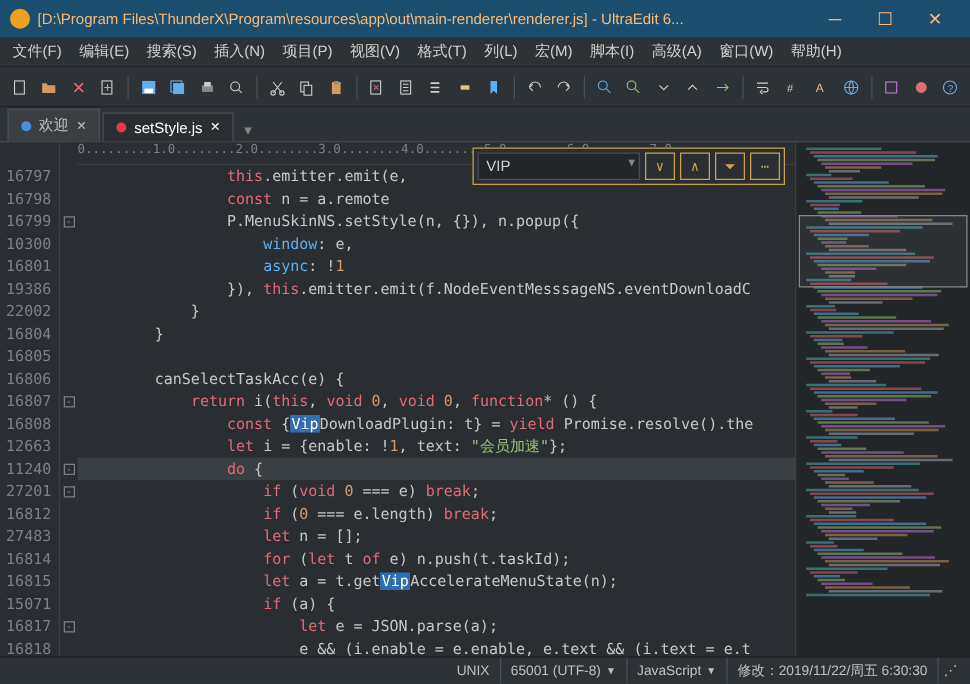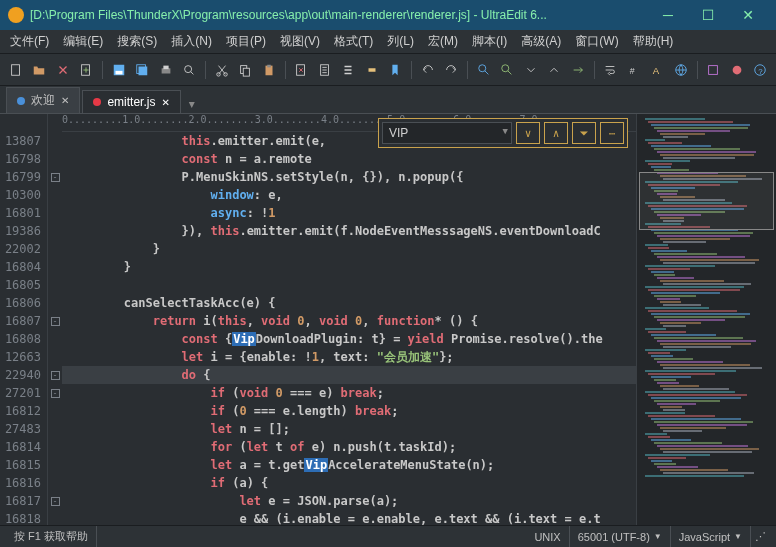--- a/index.html
+++ b/index.html
@@ -1,18 +1,18 @@
 <!DOCTYPE html>
 <html><head>
 <meta charset="utf-8">
 <style>
 * { margin: 0; padding: 0; box-sizing: border-box; }
 body { font-family: "Segoe UI", Arial, sans-serif; background: #3a3f44; color: #c0c0c0; width: 776px; height: 547px; overflow: hidden; font-size: 12px; }
 
-.titlebar { height: 30px; background: #1a4d6e; display: flex; align-items: center; padding: 0 8px; color: #86efac; }
+.titlebar { height: 30px; background: #1a4d6e; display: flex; align-items: center; padding: 0 8px; color: #fdba74; }
 .titlebar-icon { width: 16px; height: 16px; background: #f0a020; border-radius: 50%; margin-right: 6px; flex-shrink: 0; }
 .titlebar-text { flex: 1; font-size: 12px; white-space: nowrap; overflow: hidden; }
 .titlebar-btns { display: flex; gap: 0; }
 .titlebar-btn { width: 40px; height: 28px; display: flex; align-items: center; justify-content: center; font-size: 14px; cursor: pointer; }
 
 .menubar { height: 24px; background: #2d3236; display: flex; align-items: center; padding: 0 4px; gap: 2px; border-bottom: 1px solid #1a1d20; }
 .menu-item { padding: 2px 6px; font-size: 12px; cursor: pointer; color: #d0d0d0; }
 
 .toolbar { height: 32px; background: #2d3236; display: flex; align-items: center; padding: 2px 6px; gap: 4px; border-bottom: 1px solid #1a1d20; flex-wrap: nowrap; overflow: hidden; }
 .tb-btn { width: 22px; height: 22px; display: flex; align-items: center; justify-content: center; cursor: pointer; border-radius: 2px; }
@@ -33,21 +33,21 @@
 .gutter div { padding-right: 6px; height: 18px; }
 
 .fold { width: 14px; background: #2a2e32; padding-top: 18px; line-height: 18px; }
 .fold div { height: 18px; text-align: center; font-size: 9px; color: #7a8088; }
 .fold .box { display: inline-block; width: 9px; height: 9px; border: 1px solid #7a8088; line-height: 7px; }
 
 .editor { flex: 1; background: #2a2e32; font-family: Consolas, monospace; font-size: 12px; position: relative; overflow: hidden; }
 .ruler { height: 18px; background: #2a2e32; color: #7a8088; font-size: 10px; padding-left: 4px; white-space: nowrap; overflow: hidden; border-bottom: 1px solid #3a3f44; position: relative; }
 .ruler-inner { position: absolute; left: 0; white-space: pre; letter-spacing: 0; }
 .code-area { padding: 0; line-height: 18px; white-space: pre; color: #c8c8c8; }
-.code-area .line { height: 18px; padding-left: 4px; font-weight: bold; }
+.code-area .line { height: 18px; padding-left: 4px; }
 .code-area .line.hl { background: #3a3f44; }
 
 .kw-red { color: #e06c75; }
 .kw-blue { color: #61afef; }
 .kw-orange { color: #d19a66; }
 .kw-green { color: #98c379; }
 .sel { background: #2d6db5; color: #fff; padding: 0 1px; }
 
 .findbar { position: absolute; top: 4px; right: 8px; background: #2a2e32; border: 1px solid #c9a24c; display: flex; gap: 4px; padding: 3px; z-index: 10; }
 .find-input { width: 130px; height: 22px; background: #232629; border: 1px solid #4a4f54; color: #d0d0d0; padding: 0 18px 0 6px; font-size: 12px; }
@@ -269,48 +269,48 @@
 </div>
 
 <div class="tabbar" id="tabbar">
     <div class="tab">
       <span class="tab-dot"></span>
       <span>欢迎</span>
       <span class="tab-close">✕</span>
     </div>
     <div class="tab active">
       <span class="tab-dot"></span>
-      <span>emitter.js</span>
+      <span>setStyle.js</span>
       <span class="tab-close">✕</span>
     </div>
     <div class="tab-add">▾</div>
   </div>
 
 <div class="main">
   <div class="gutter" id="gutter">
-      <div>13807</div>
+      <div>16797</div>
       <div>16798</div>
       <div>16799</div>
       <div>10300</div>
       <div>16801</div>
       <div>19386</div>
       <div>22002</div>
       <div>16804</div>
       <div>16805</div>
       <div>16806</div>
       <div>16807</div>
       <div>16808</div>
       <div>12663</div>
-      <div>22940</div>
+      <div>11240</div>
       <div>27201</div>
       <div>16812</div>
       <div>27483</div>
       <div>16814</div>
       <div>16815</div>
-      <div>16816</div>
+      <div>15071</div>
       <div>16817</div>
       <div>16818</div>
     </div>
   <div class="fold" id="fold">
       <div></div>
       <div></div>
       <div><span class="box">-</span></div>
       <div></div>
       <div></div>
       <div></div>
@@ -468,27 +468,27 @@
         <div style="width: 41px; margin-left: 16px; background: rgb(198, 120, 221); opacity: 0.5;"></div>
         <div style="width: 68px; margin-left: 19px; background: rgb(209, 154, 102); opacity: 0.5;"></div>
         <div style="width: 91px; margin-left: 22px; background: rgb(171, 178, 191); opacity: 0.5;"></div>
         <div style="width: 99px; margin-left: 4px; background: rgb(86, 182, 194); opacity: 0.5;"></div>
       </div>
     <div class="minimap-view"></div>
   </div>
 </div>
 
 <div class="statusbar">
-  <div class="status-seg">按 F1 获取帮助</div>
   <div class="status-fill"></div>
   <div class="status-seg">
       <span>UNIX</span>
     </div>
   <div class="status-seg">
       <span>65001 (UTF-8)</span>
       <span class="drop-arrow">▼</span>
     </div>
   <div class="status-seg">
       <span>JavaScript</span>
       <span class="drop-arrow">▼</span>
     </div>
+  <div class="status-seg">修改：2019/11/22/周五 6:30:30</div>
   <div class="status-seg" style="padding:0 4px">⋰</div>
 </div>
 
 </body></html>

